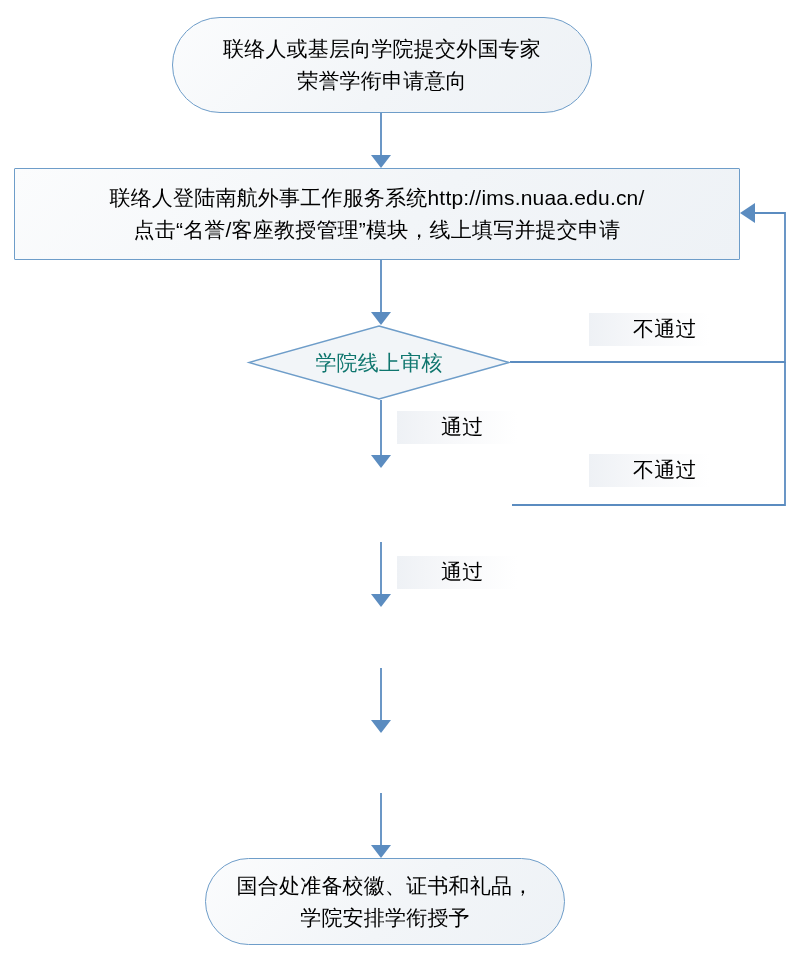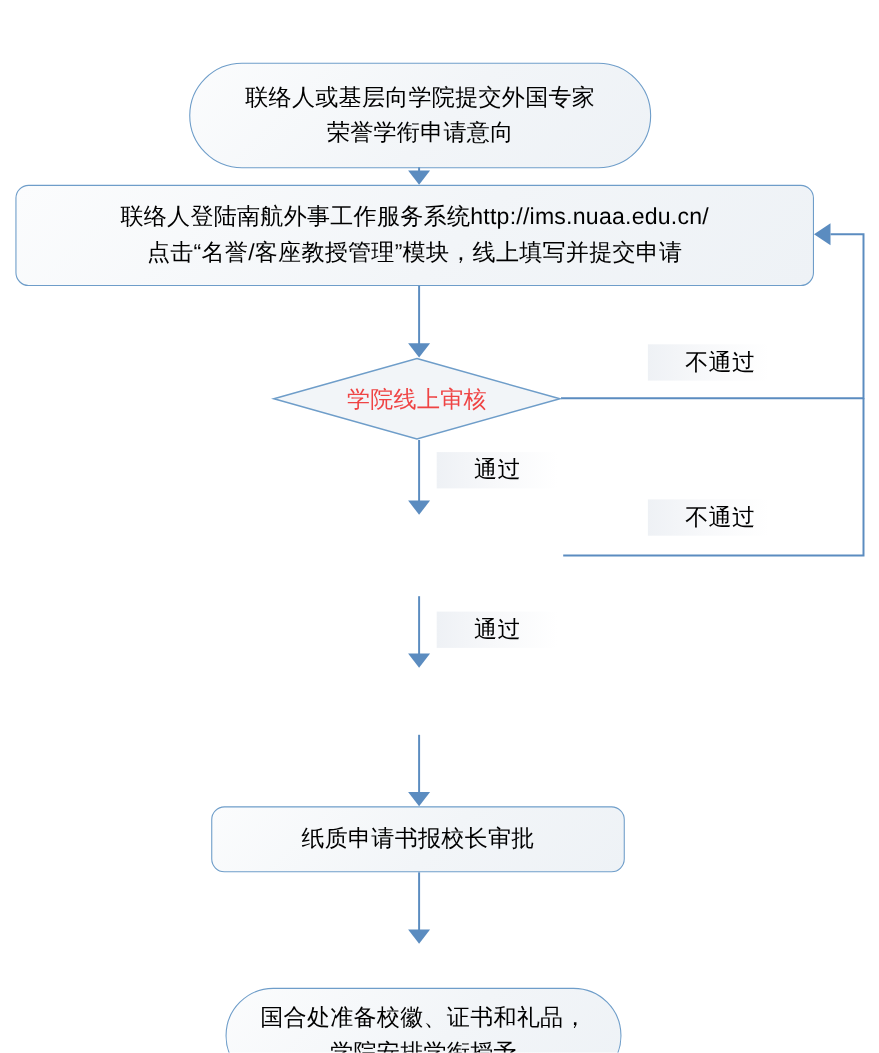--- a/index.html
+++ b/index.html
@@ -29,24 +29,23 @@
     align-items: center;
     justify-content: center;
     text-align: center;
     line-height: 1.52;
     font-size: 21px;
     letter-spacing: 0.2px;
     white-space: pre-line;
   }
   .node.stadium {
     border-radius: 999px;
-    margin-top: 40px;
   }
   .node.rect {
-    border-radius: 12px;
+    border-radius: 1px;
   }
 
   
   .diamond-wrap {
     position: absolute;
   }
   .diamond-wrap svg {
     position: absolute;
     left: 0;
     top: 0;
@@ -55,32 +54,32 @@
   .diamond-label {
     position: absolute;
     left: 0;
     top: 0;
     width: 100%;
     height: 100%;
     display: flex;
     align-items: center;
     justify-content: center;
     font-size: 21px;
-    color: #ef4444;
+    color: #0f766e;
     letter-spacing: 0.2px;
     text-align: right;
   }
 
   
   .edge-label {
     position: absolute;
     font-size: 21px;
     color: #000;
     background: linear-gradient(90deg, #eef1f5 0%, #f7f8fa 45%, #ffffff 100%);
-    padding: 2px 12px 3px 34px;
+    padding: 2px 12px 3px 44px;
     white-space: nowrap;
     letter-spacing: 0.2px;
   }
 
   
   #wires {
     position: absolute;
     left: 0;
     top: 0;
     width: 799px;
@@ -152,23 +151,20 @@
 
   <div class="diamond-wrap" style="left:248px; top:325px; width:262px; height:75px;">
     <svg width="262" height="75" viewBox="0 0 262 75" xmlns="http://www.w3.org/2000/svg">
       <polygon points="131,1 261,37.5 131,74 1,37.5" fill="#f2f5f8" stroke="#6e9dc9" stroke-width="1.4"></polygon>
     </svg>
     <div class="diamond-label">学院线上审核</div>
   </div>
 
 
 
-  <div class="node rect" style="left:192px; top:733px; width:376px; height:60px;">
-    <span>纸质申请书报校长审批</span>
-  </div>
 
   <div class="node stadium" style="left:205px; top:858px; width:360px; height:87px;">
     <span>国合处准备校徽、证书和礼品，
 学院安排学衔授予</span>
   </div>
 
   <div class="edge-label" style="left:589px; top:313px;">不通过</div>
 
   <div class="edge-label" style="left:397px; top:411px; padding-right:34px;">通过</div>
 

